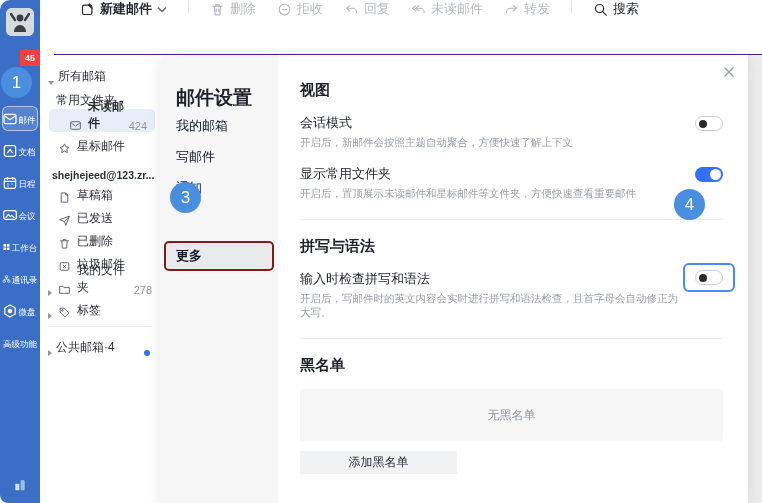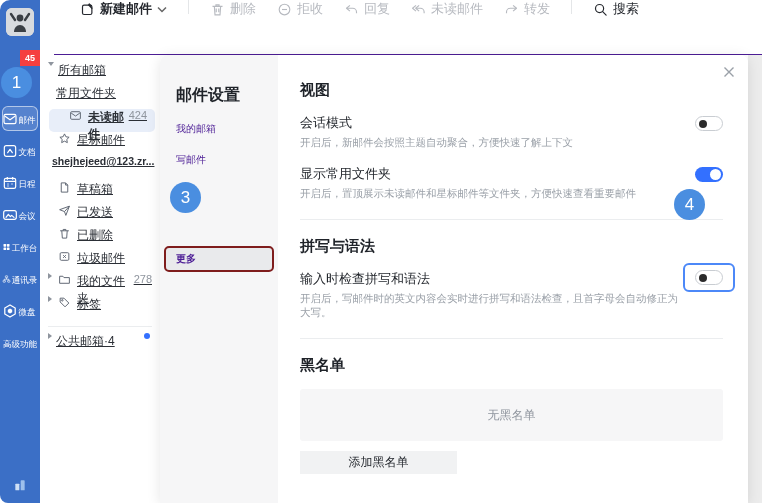--- a/index.html
+++ b/index.html
@@ -35,22 +35,22 @@
   .tb-item { display:flex; align-items:center; gap:5px; font-size:13px; color:#b7bac0;
              margin-right:21px; cursor:default; white-space:nowrap; }
   .tb-item.enabled { color:#25282e; cursor:pointer; }
   .tb-item.primary { font-weight:bold; }
   .tb-sep { width:1px; height:14px; background:#e4e6e8; margin-right:21px; }
   .tic { width:15px; height:15px; }
 
   
   .folders { position:absolute; left:40px; top:55px; width:120px; height:448px;
              background:#fff; z-index:1; padding-top:7px; }
-  .frow { display:flex; align-items:flex-start; height:23px; font-size:12px; color:#2b2f36;
-          padding-left:8px; cursor:pointer;text-decoration:underline; }
+  .frow { display:flex; align-items:flex-end; height:23px; font-size:12px; color:#2b2f36;
+          padding-left:8px; cursor:pointer; }
   .frow .tri { margin-right:4px; }
   .tri-d { width:0; height:0; border-left:3.5px solid transparent; border-right:3.5px solid transparent;
            border-top:4.5px solid #8f959e; }
   .tri-r { width:0; height:0; border-top:3.5px solid transparent; border-bottom:3.5px solid transparent;
            border-left:4.5px solid #8f959e; }
   .frow .fic { width:13px; height:13px; margin:0 6px 0 10px; flex:none; }
   .frow.sub .fic { margin-left:10px; }
   .frow .count { margin-left:auto; margin-right:8px; font-size:11px; color:#8f959e; }
   .frow.section { color:#2b2f36; padding-left:16px; height:24px; }
   .frow.selected { background:#E8EEF9; border-radius:5px; margin:0 5px 0 9px; padding-left:11px; }
@@ -61,22 +61,22 @@
   .fdivider { height:1px; background:#ebedef; margin:7px 8px 6px; }
   .blue-dot { width:6px; height:6px; border-radius:50%; background:#3370FF;
               margin-left:auto; margin-right:10px; }
 
   
   .gray-strip { position:absolute; right:0; top:55px; width:14px; height:448px; background:#ECECEC; }
   .modal { position:absolute; left:160px; top:55px; width:588px; height:448px;
            border-radius:8px 8px 0 0; box-shadow:0 2px 14px rgba(0,0,0,.10);
            display:flex; z-index:4; overflow:hidden; }
   .m-nav { width:118px; background:#F6F6F7; padding:30px 6px 0 16px; flex:none; }
-  .m-nav-title { font-size:16px; font-weight:bold; color:#1f2329; margin-bottom:16px; }
-  .m-nav-item { font-size:10px; color:#4c1d95; margin-bottom:15px; height:16px; cursor:pointer; }
+  .m-nav-title { font-size:19px; font-weight:bold; color:#1f2329; margin-bottom:6px; }
+  .m-nav-item { font-size:13px; color:#0f172a; margin-bottom:15px; height:16px; cursor:pointer; }
   .m-nav-item.active { margin-left:-12px; margin-right:-2px; height:auto;
                        background:#E9EAEC; border:2px solid #7f1d1d; border-radius:5px;
                        padding:4px 0 4px 10px; font-weight:bold; }
   .m-main { flex:1; background:#fff; position:relative; padding:26px 25px 0 22px; }
   .m-close { position:absolute; top:8px; right:10px; width:18px; height:18px; cursor:pointer; }
 
   .sec-title { font-size:15px; font-weight:bold; color:#1f2329; margin-bottom:14px; }
   .srow { display:flex; justify-content:space-between; align-items:flex-start; margin-bottom:15px; }
   .srow-title { font-size:13px; color:#1f2329; }
   .srow-desc { font-size:10.5px; color:#9aa0a8; margin-top:4px; }

